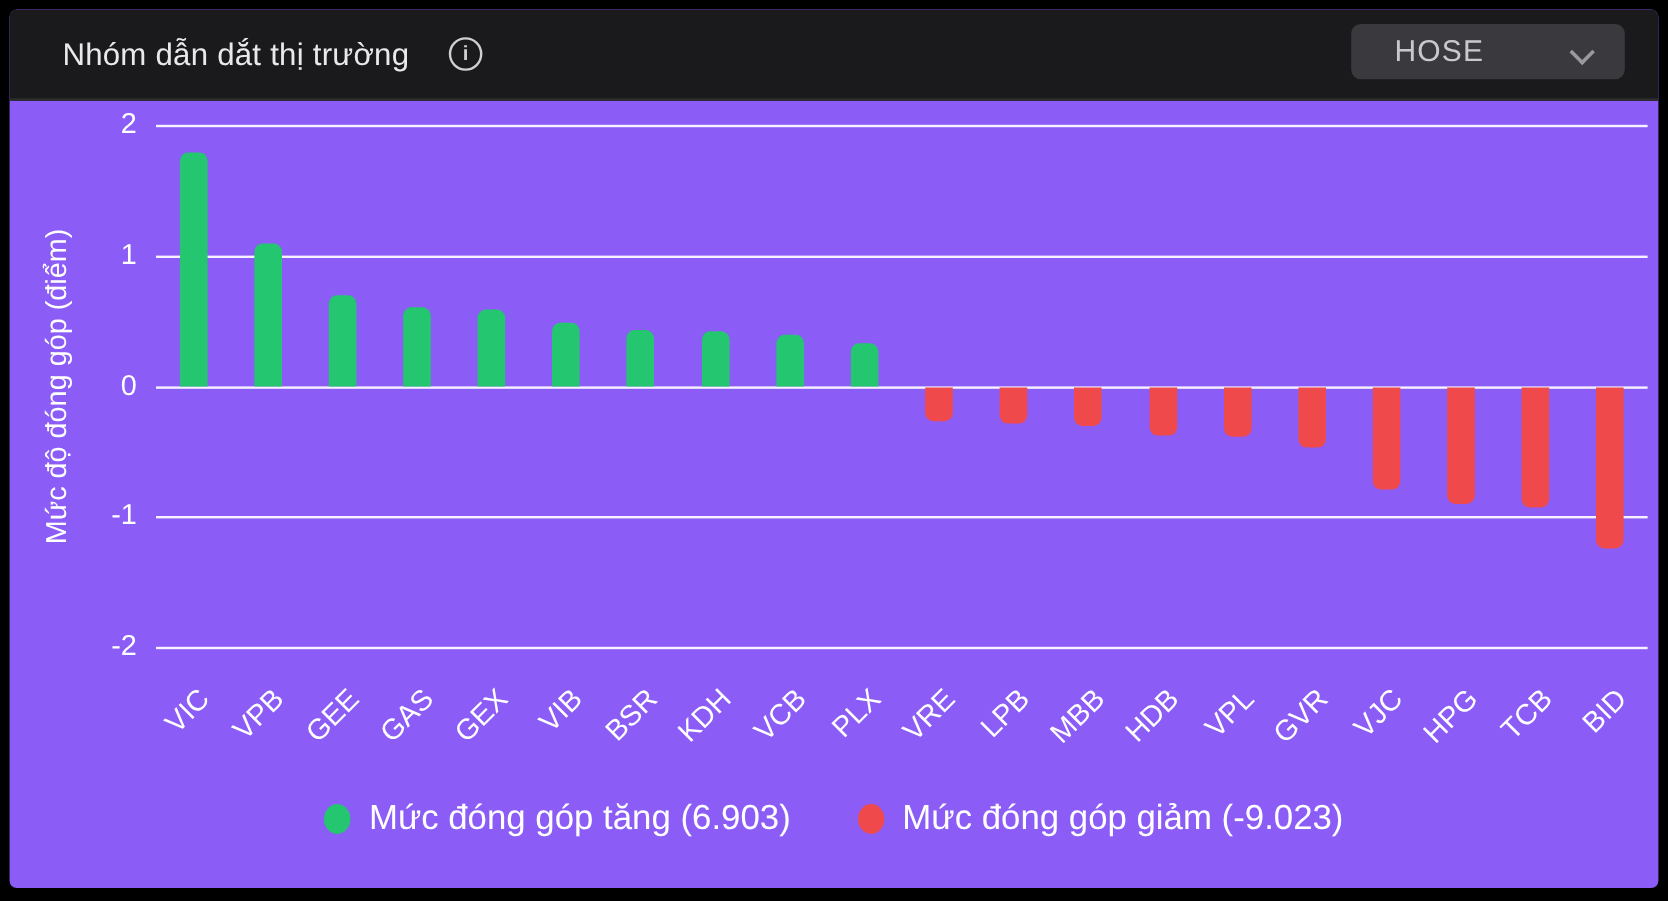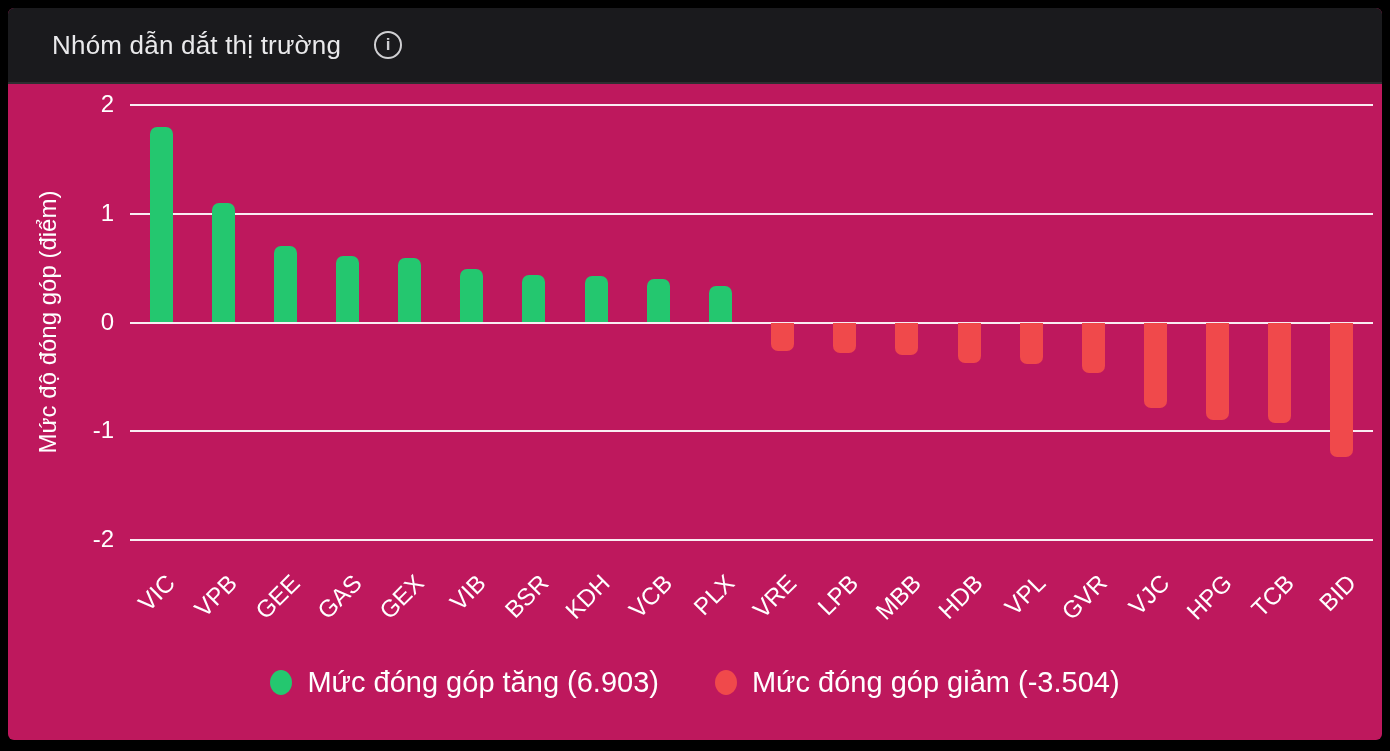--- a/index.html
+++ b/index.html
@@ -1,17 +1,17 @@
 <!DOCTYPE html>
 <html><head>
 <meta charset="utf-8">
 <style>
   html,body{margin:0;padding:0;width:1390px;height:751px;background:#000;overflow:hidden;
     font-family:"Liberation Sans","DejaVu Sans",sans-serif;}
-  .panel{position:absolute;left:8px;top:8px;width:1374px;height:732px;background:#be185d;
+  .panel{position:absolute;left:8px;top:8px;width:1374px;height:732px;background:#8b5cf6;
     border-radius:6px;overflow:hidden;}
   
   .header{position:absolute;left:0;top:0;width:100%;height:76px;background:#1a1a1d;
     border-bottom:2px solid #2e2e31;box-sizing:border-box;}
   .title{position:absolute;left:44px;top:0;height:74px;display:flex;align-items:center;
     color:#e9e9eb;font-size:26px;font-weight:500;letter-spacing:.2px;}
   .info-icon{position:absolute;left:366px;top:23px;width:24px;height:24px;border:2px solid #cfcfd2;
     border-radius:50%;color:#cfcfd2;display:flex;align-items:center;justify-content:center;
     font-size:17px;font-style:normal;font-weight:600;}
   .dropdown{position:absolute;right:28px;top:12px;width:228px;height:46px;background:#3a3a3e;
@@ -39,20 +39,24 @@
   .legend-label{color:#fff;font-size:29px;}
 </style>
 </head>
 <body>
 
 <div class="panel">
 
   <div class="header">
     <div class="title">Nhóm dẫn dắt thị trường</div>
     <i class="info-icon">i</i>
+    <div class="dropdown">
+      <span class="dropdown-label">HOSE</span>
+      <span class="chevron"></span>
+    </div>
   </div>
 
   <div class="plot" id="plot">
     <div class="y-axis-title">Mức độ đóng góp (điểm)</div>
 
   <div class="gridline" style="top: 95.9px;"></div>
       <div class="ytick" style="top: 81.9px;">2</div>
       <div class="gridline" style="top: 204.7px;"></div>
       <div class="ytick" style="top: 190.7px;">1</div>
       <div class="gridline" style="top: 313.5px;"></div>
@@ -143,17 +147,17 @@
       </div>
     </div>
 
   <div class="legend" id="legend">
       <div class="legend-item">
         <span class="legend-dot" style="background: rgb(36, 199, 111);"></span>
         <span class="legend-label">Mức đóng góp tăng (6.903)</span>
       </div>
       <div class="legend-item">
         <span class="legend-dot" style="background: rgb(240, 73, 75);"></span>
-        <span class="legend-label">Mức đóng góp giảm (-3.504)</span>
+        <span class="legend-label">Mức đóng góp giảm (-9.023)</span>
       </div>
     </div>
 
 </div>
 
 </body></html>

